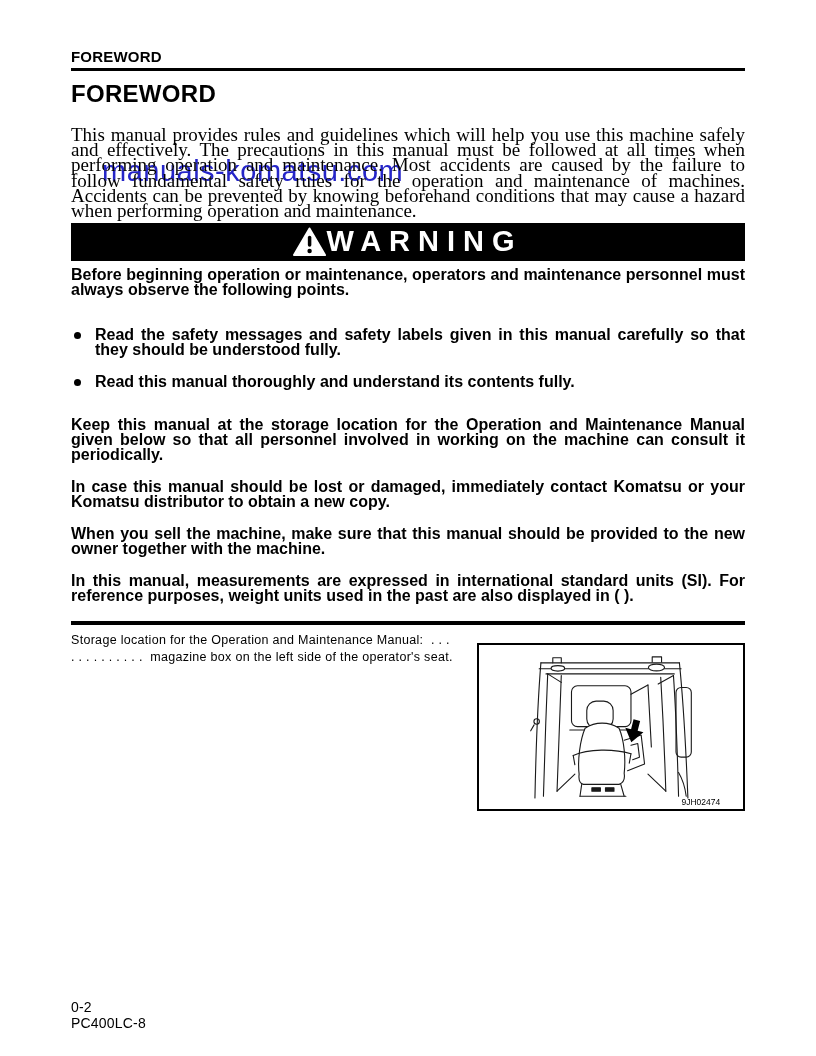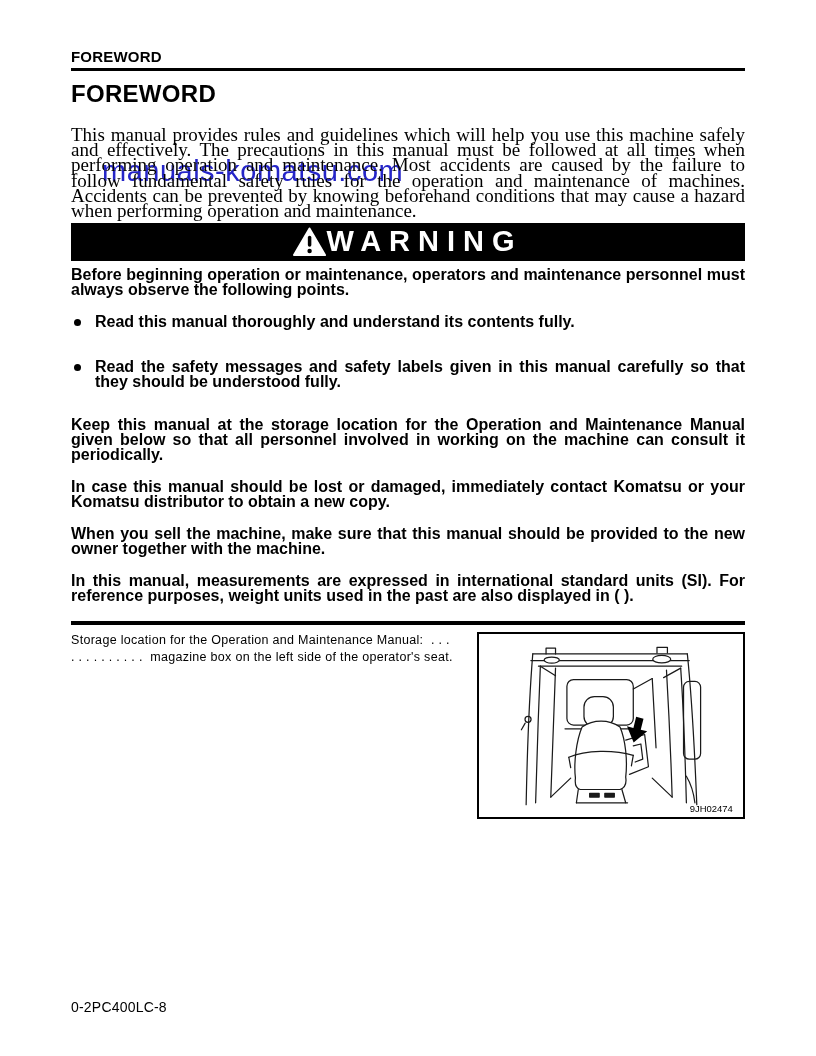--- a/index.html
+++ b/index.html
@@ -53,32 +53,32 @@
   .p-std  { margin-top:17px; }
   .sec-rule { height:4px; background:#000; margin-top:18px; }
 
   .storage-row { display:flex; margin-top:7px; }
   .storage-text { width:396px; flex:0 0 396px; }
   .storage-line {
     font-size:12.5px; line-height:16.5px; letter-spacing:0.3px;
     white-space:pre-wrap;
   }
   .figure-box {
-    margin-left:10px; margin-top:0;
-    width:269px; height:187px;
+    margin-left:10px; margin-top:11px;
+    width:269px; height:168px;
     border:2px solid #000;
     position:relative;
     background:#fff;
   }
   .figure-box svg { display:block; width:100%; height:100%; }
 
   .footer {
     position:absolute; left:71px; right:71px; top:999px;
     display:flex; justify-content:flex-start;
-    font-size:14px; letter-spacing:0.2px;
+    font-size:14px; letter-spacing:0.2px;flex-direction:column;
   }
 
   .watermark {
     position:absolute; left:102px; top:155px;
     font-family:Liberation Sans, sans-serif;
     font-size:29px; font-weight:normal; letter-spacing:0.5px;
     color:#2525c8;
     mix-blend-mode:darken;
     z-index:10;
     pointer-events:none;
@@ -104,27 +104,27 @@
           <polygon points="17,1 33,28.5 1,28.5" fill="#fff" stroke="#fff" stroke-width="2" stroke-linejoin="round"></polygon>
           <rect x="15.3" y="8.5" width="3.6" height="11.5" rx="1.8" fill="#000"></rect>
           <circle cx="17.1" cy="24.2" r="2.3" fill="#000"></circle>
         </svg>
       </span>
       <span class="warn-title">WARNING</span>
     </div>
 
     <div class="lead">Before beginning operation or maintenance, operators and maintenance personnel must always observe the following points.</div>
 
+    <div class="bullet bullet-2">
+      <span class="bullet-marker"></span>
+      <span class="bullet-text">Read the safety messages and safety labels given in this manual carefully so that they should be understood fully.</span>
+    </div>
     <div class="bullet bullet-1">
       <span class="bullet-marker"></span>
       <span class="bullet-text">Read this manual thoroughly and understand its contents fully.</span>
-    </div>
-    <div class="bullet bullet-2">
-      <span class="bullet-marker"></span>
-      <span class="bullet-text">Read the safety messages and safety labels given in this manual carefully so that they should be understood fully.</span>
     </div>
 
     <div class="para p-keep">Keep this manual at the storage location for the Operation and Maintenance Manual given below so that all personnel involved in working on the machine can consult it periodically.</div>
     <div class="para p-std">In case this manual should be lost or damaged, immediately contact Komatsu or your Komatsu distributor to obtain a new copy.</div>
     <div class="para p-std">When you sell the machine, make sure that this manual should be provided to the new owner together with the machine.</div>
     <div class="para p-std">In this manual, measurements are expressed in international standard units (SI). For reference purposes, weight units used in the past are also displayed in ( ).</div>
 
     <div class="sec-rule"></div>
 
     <div class="storage-row">

